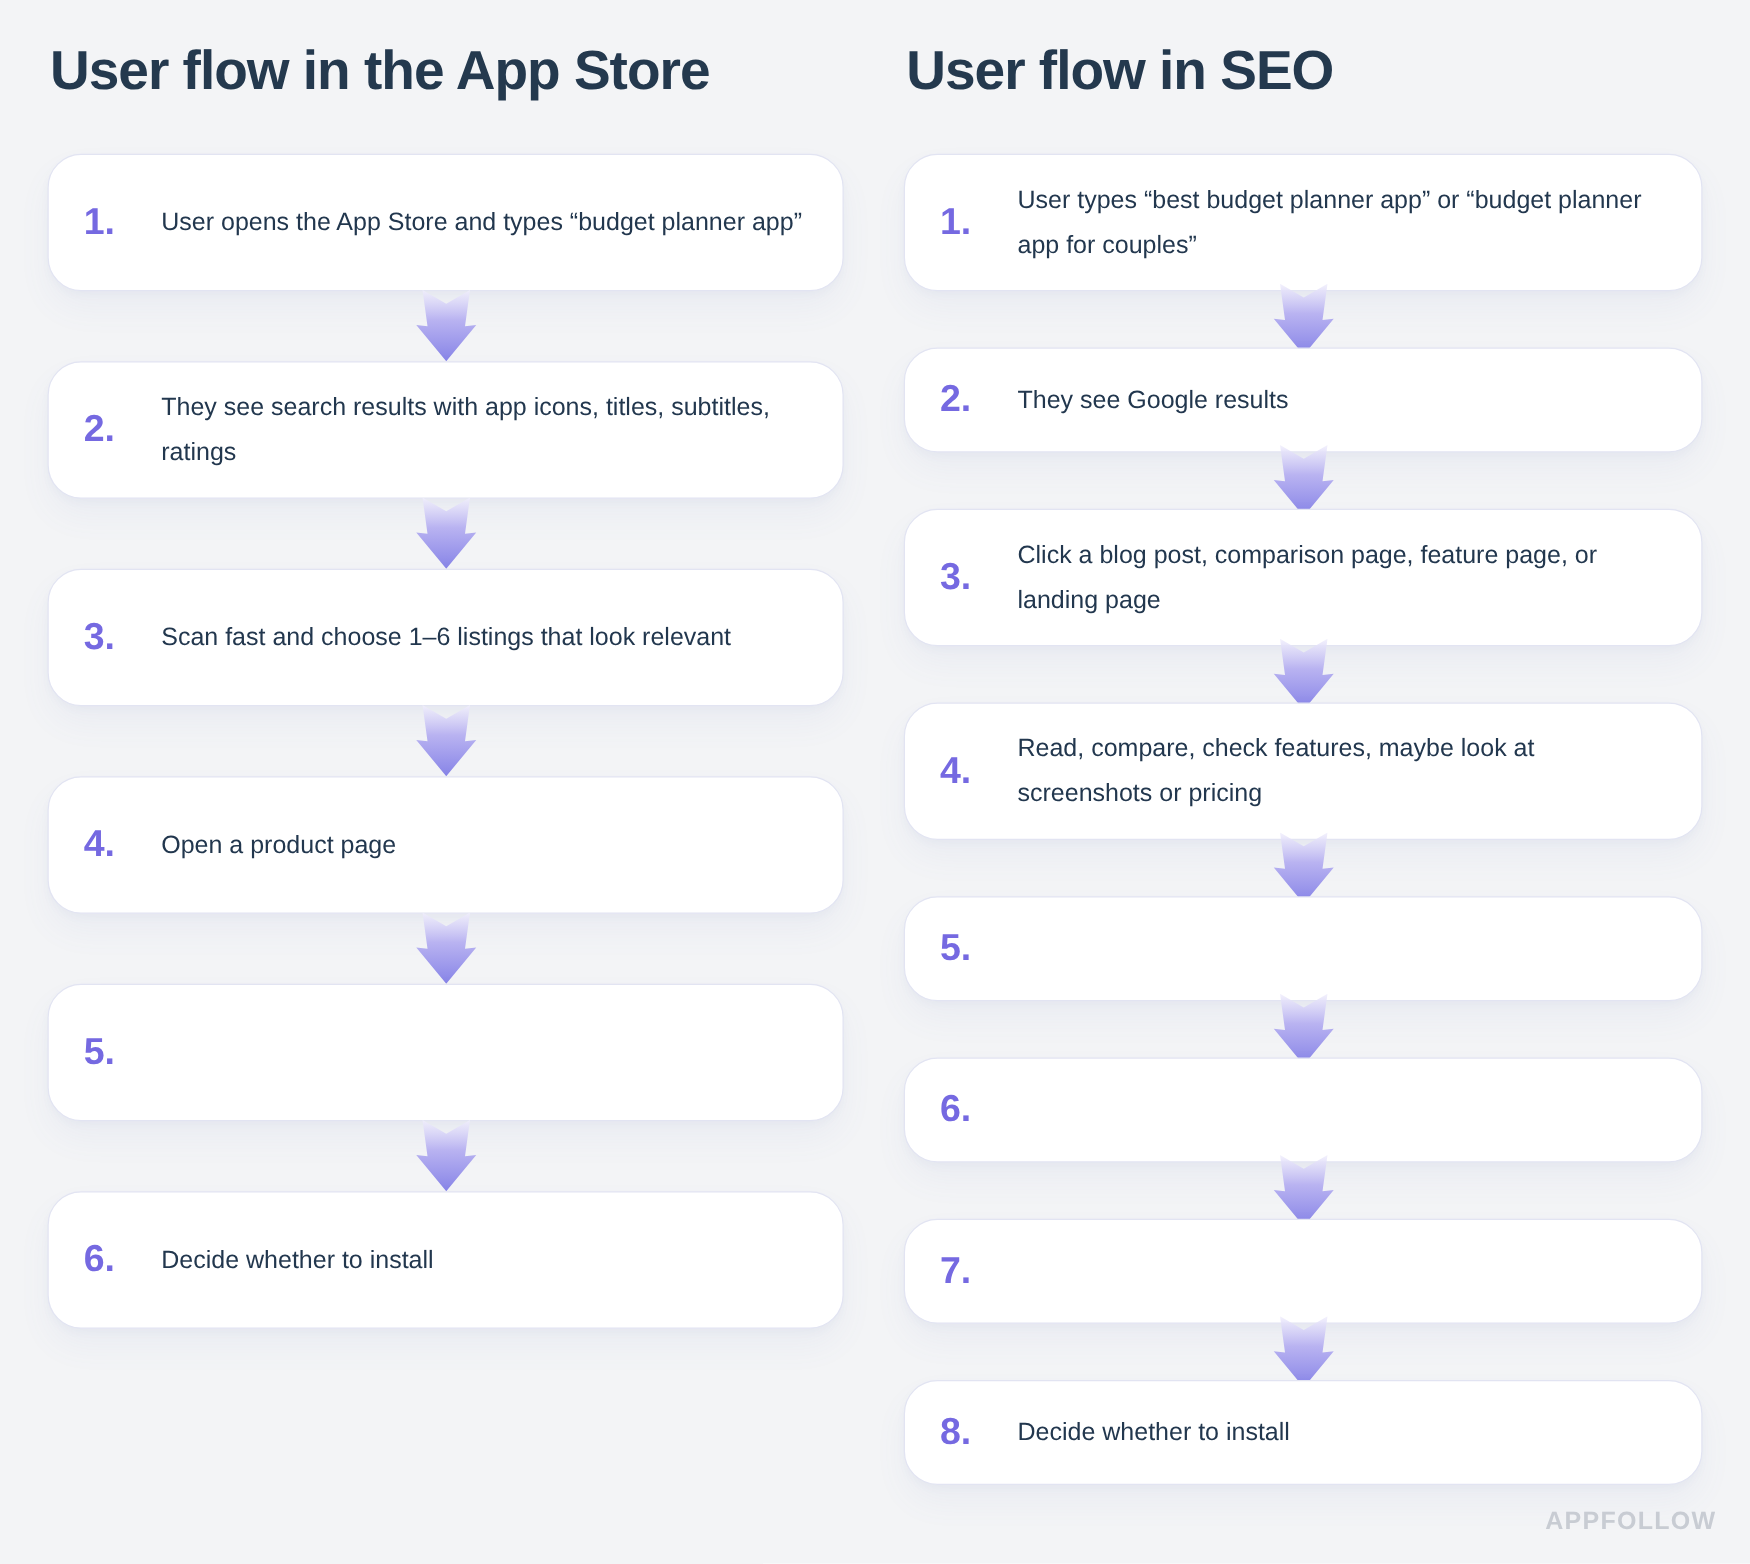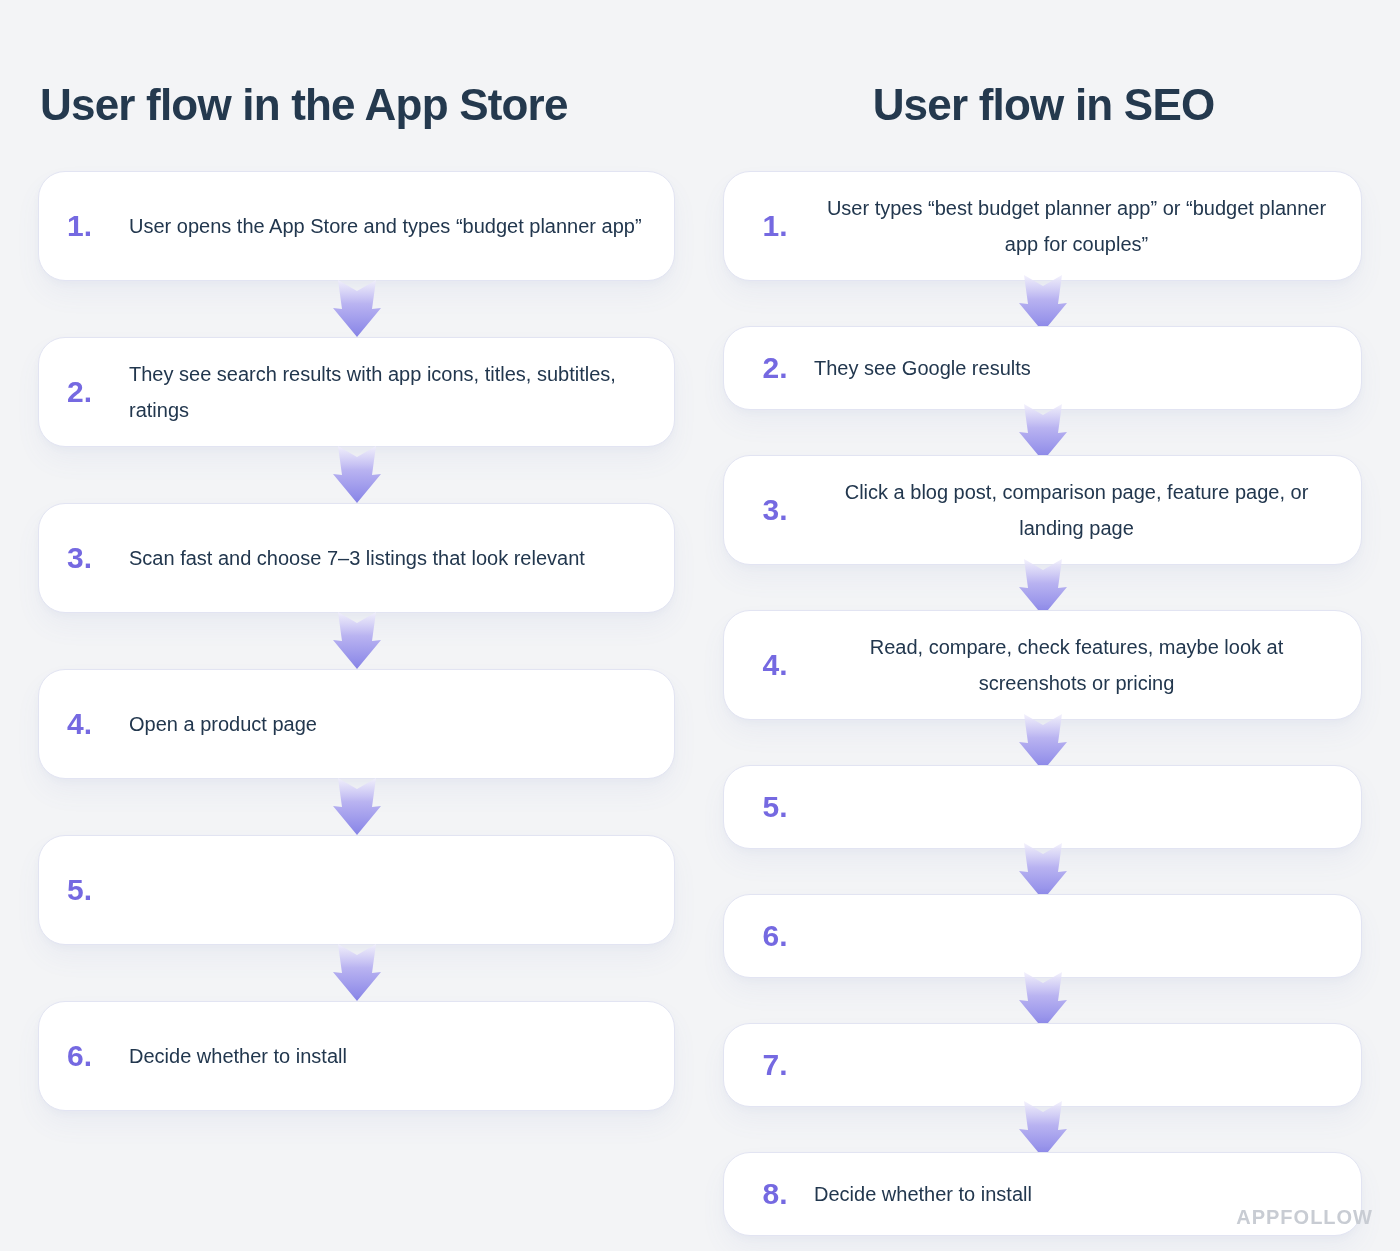--- a/index.html
+++ b/index.html
@@ -4,23 +4,23 @@
 <style>
   html,body{margin:0;padding:0;}
   .canvas{
     position:relative;
     width:1400px;
     height:1251px;
     background:#f3f4f6;
     overflow:hidden;
     font-family:"Liberation Sans", sans-serif;
   }
-  .col{position:absolute;top:0;margin-top:48px;}
+  .col{position:absolute;top:0;}
   .col-left{left:38px;width:637px;}
-  .col-right{left:723px;width:639px;text-align:center;}
+  .col-right{left:723px;width:639px;}
   .col-title{
     margin:32px 0 0 2px;
     font-size:44px;
     line-height:50px;
     font-weight:800;
     letter-spacing:-0.8px;
     color:#24394e;
   }
   .flow{
     margin-top:41px;
@@ -108,21 +108,21 @@
         <span class="step-text">They see search results with app icons, titles, subtitles, ratings</span>
       </div>
       <div class="gap gap-l">
         <svg class="arrow-svg" viewBox="0 0 58 58">
             <path fill="url(#arrowGrad)" d="M 10 0 L 29 11 L 48 0 L 44 29 L 53 28 L 29 57 L 5 28 L 14 29 Z"></path>
           </svg>
       </div>
 
       <div class="card">
         <span class="step-num">3.</span>
-        <span class="step-text">Scan fast and choose 7–3 listings that look relevant</span>
+        <span class="step-text">Scan fast and choose 1–6 listings that look relevant</span>
       </div>
       <div class="gap gap-l">
         <svg class="arrow-svg" viewBox="0 0 58 58">
             <path fill="url(#arrowGrad)" d="M 10 0 L 29 11 L 48 0 L 44 29 L 53 28 L 29 57 L 5 28 L 14 29 Z"></path>
           </svg>
       </div>
 
       <div class="card">
         <span class="step-num">4.</span>
         <span class="step-text">Open a product page</span>

